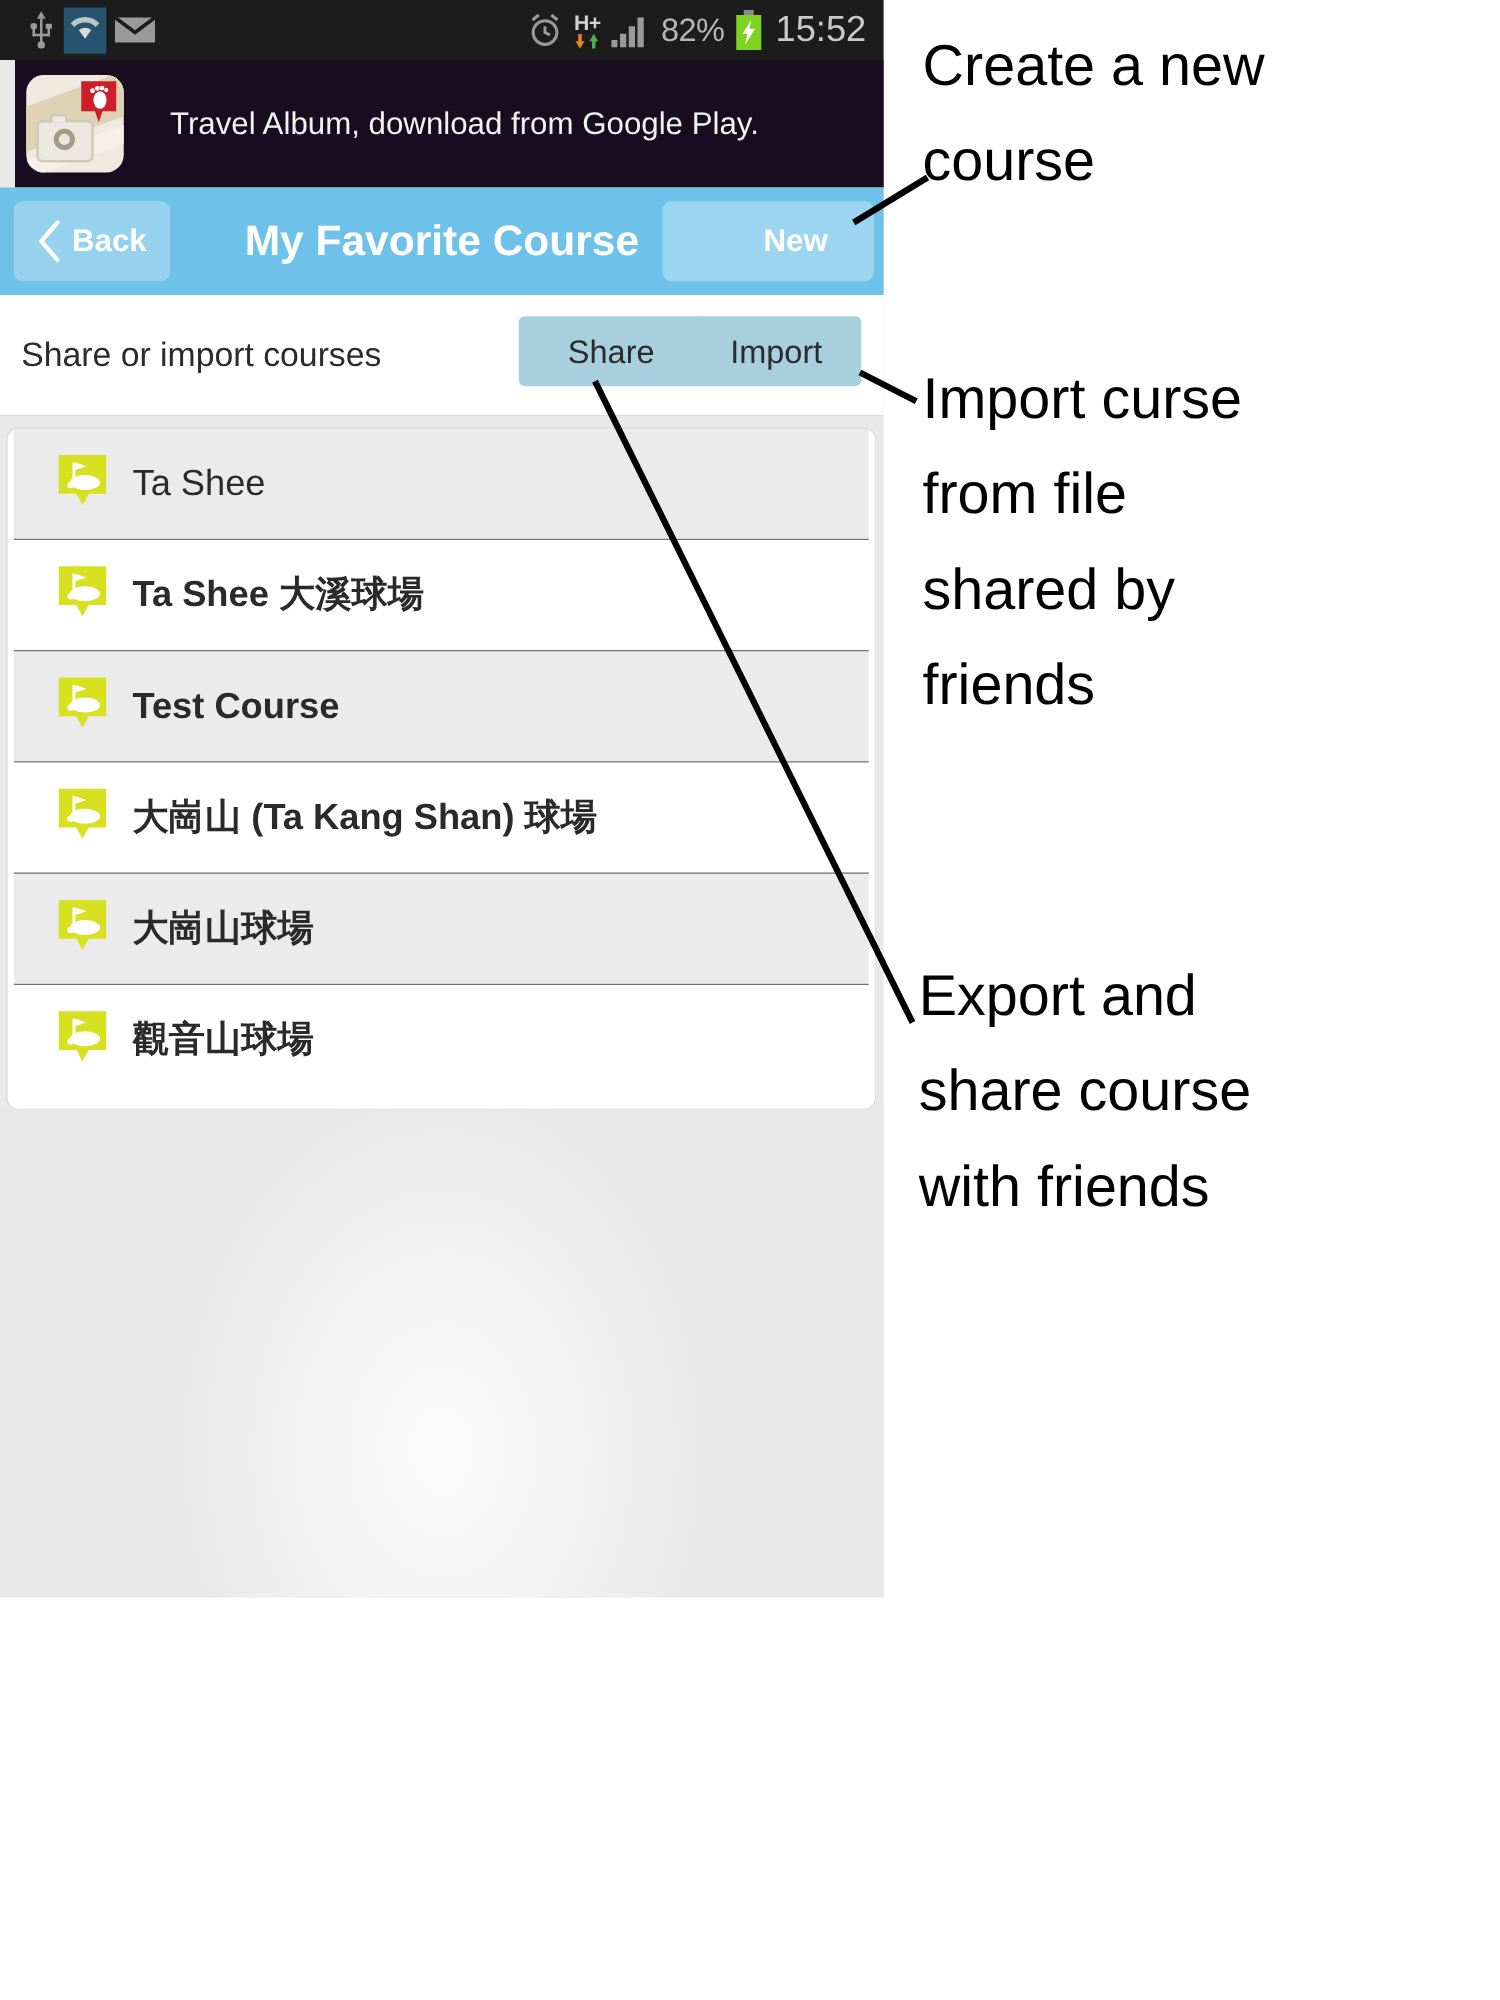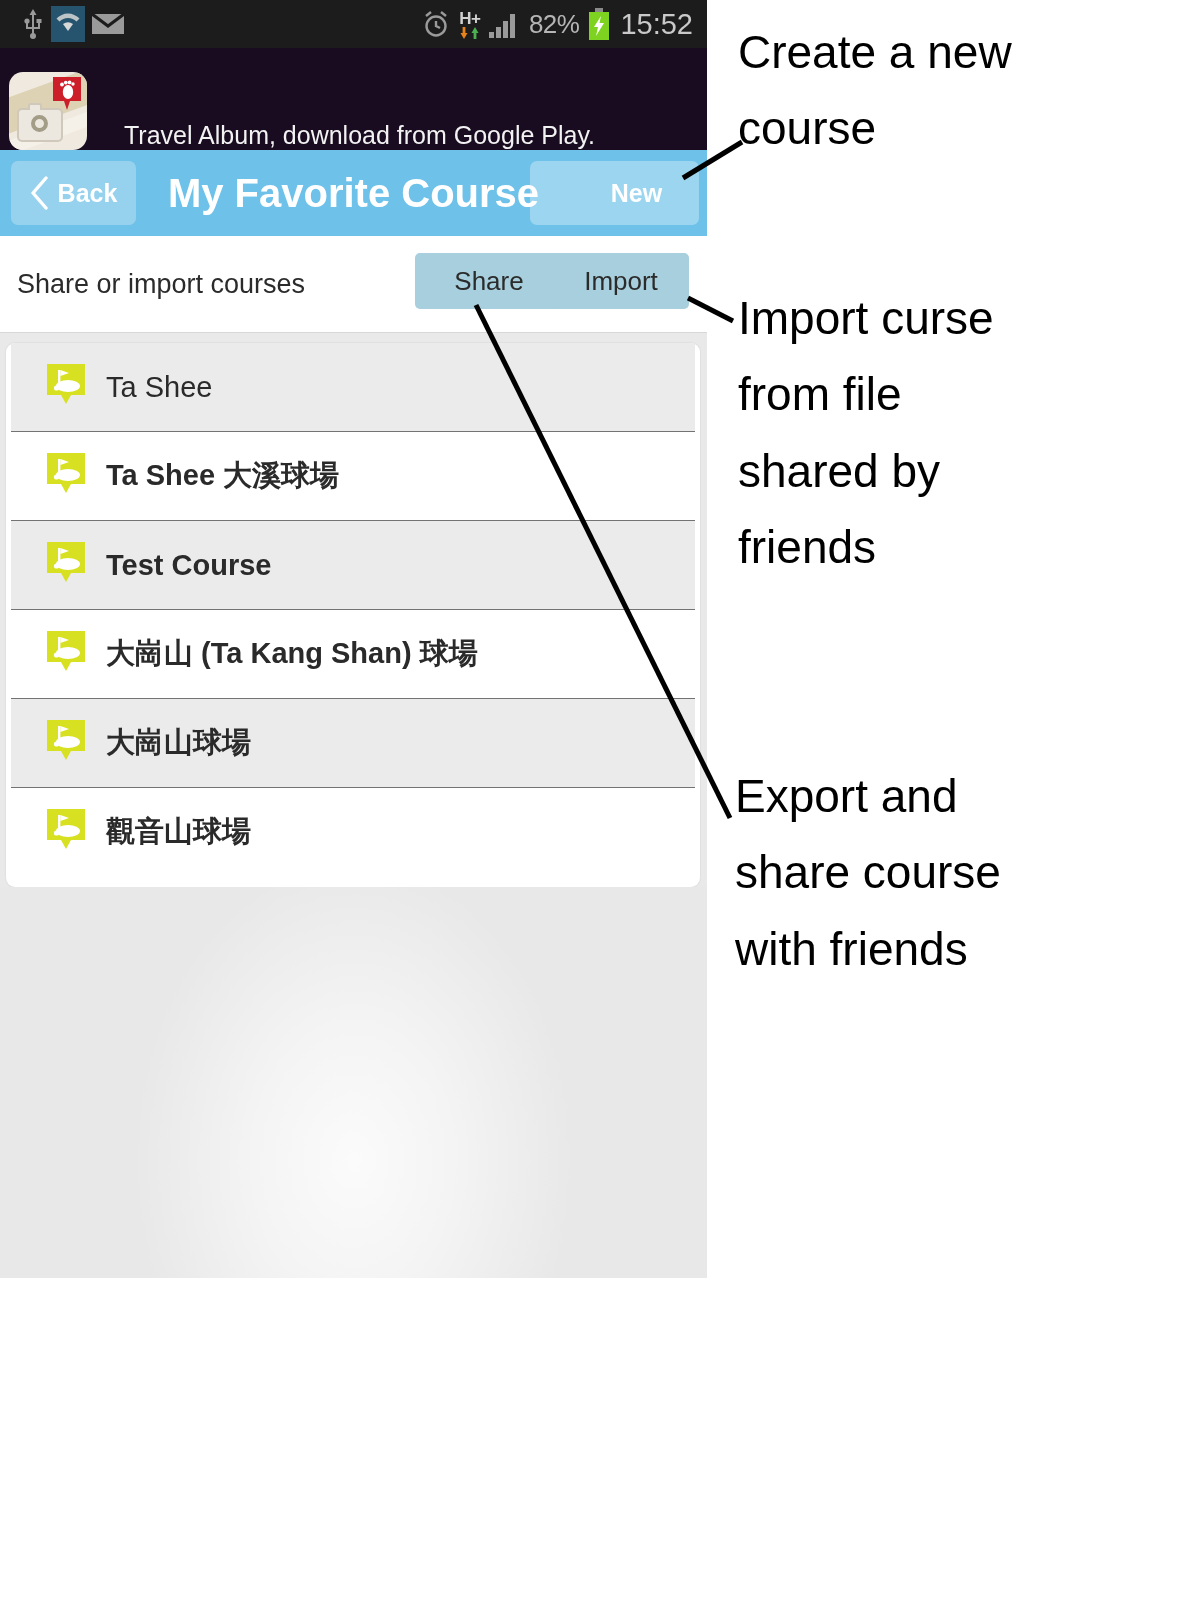--- a/index.html
+++ b/index.html
@@ -68,25 +68,25 @@
     display:flex; flex-direction:column; align-items:center;
     line-height: 1;
   }
   .hplus-t {
     color:#d2d2d2; font-size:17px; font-weight:bold; letter-spacing:-0.5px;
   }
 
   
   #banner {
     position: absolute;
-    left: 0; top: 48px;
+    left: 12px; top: 48px;
     width: 707px; height: 102px;
     background: #190b20;
     display: flex;
-    align-items: flex-end;
+    align-items: center;
   }
   #banner-icon {
     width: 78px; height: 78px;
     margin-left: 9px;
     border-radius: 14px;
     background: #efe9e0;
     position: relative;
     overflow: hidden;
     flex: 0 0 auto;
   }
@@ -146,21 +146,21 @@
     color:#ffffff;
     font-size:25px;
     font-weight:bold;
     font-family:"Liberation Sans", sans-serif;
   }
   #title-text {
     position:absolute;
     left:0; top:0; width:707px; height:86px;
     display:flex; align-items:center; justify-content:center;
     color:#ffffff;
-    font-size:40px;
+    font-size:34px;
     font-weight:bold;
     font-family:"Liberation Sans", sans-serif;
     letter-spacing:0px;
   }
   #new-btn {
     position:absolute;
     right:8px; top:11px;
     width:125px; height:64px;
     background: rgba(255,255,255,0.32);
     border-radius:7px;

